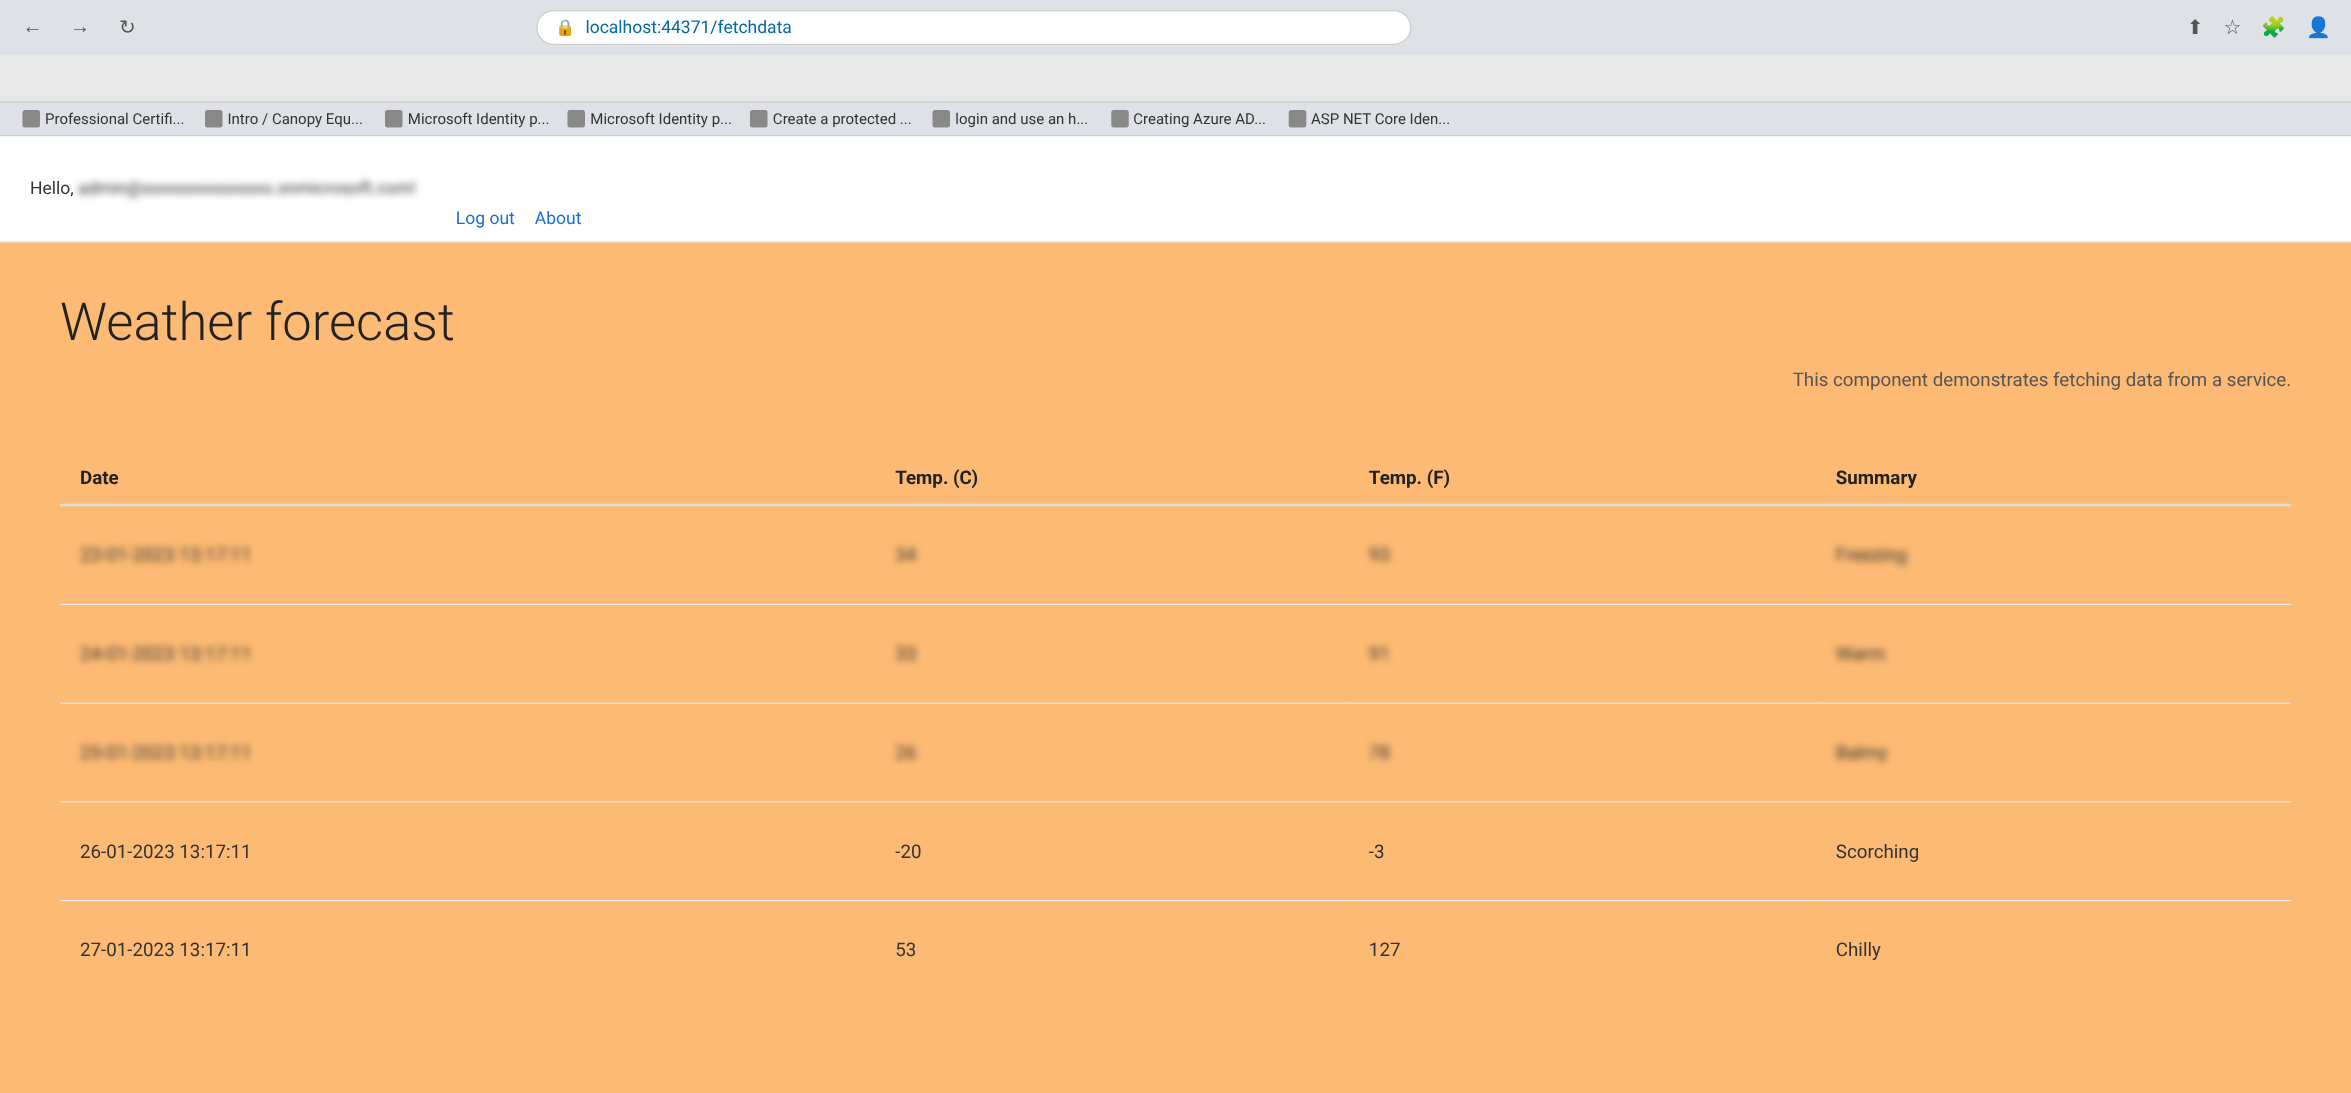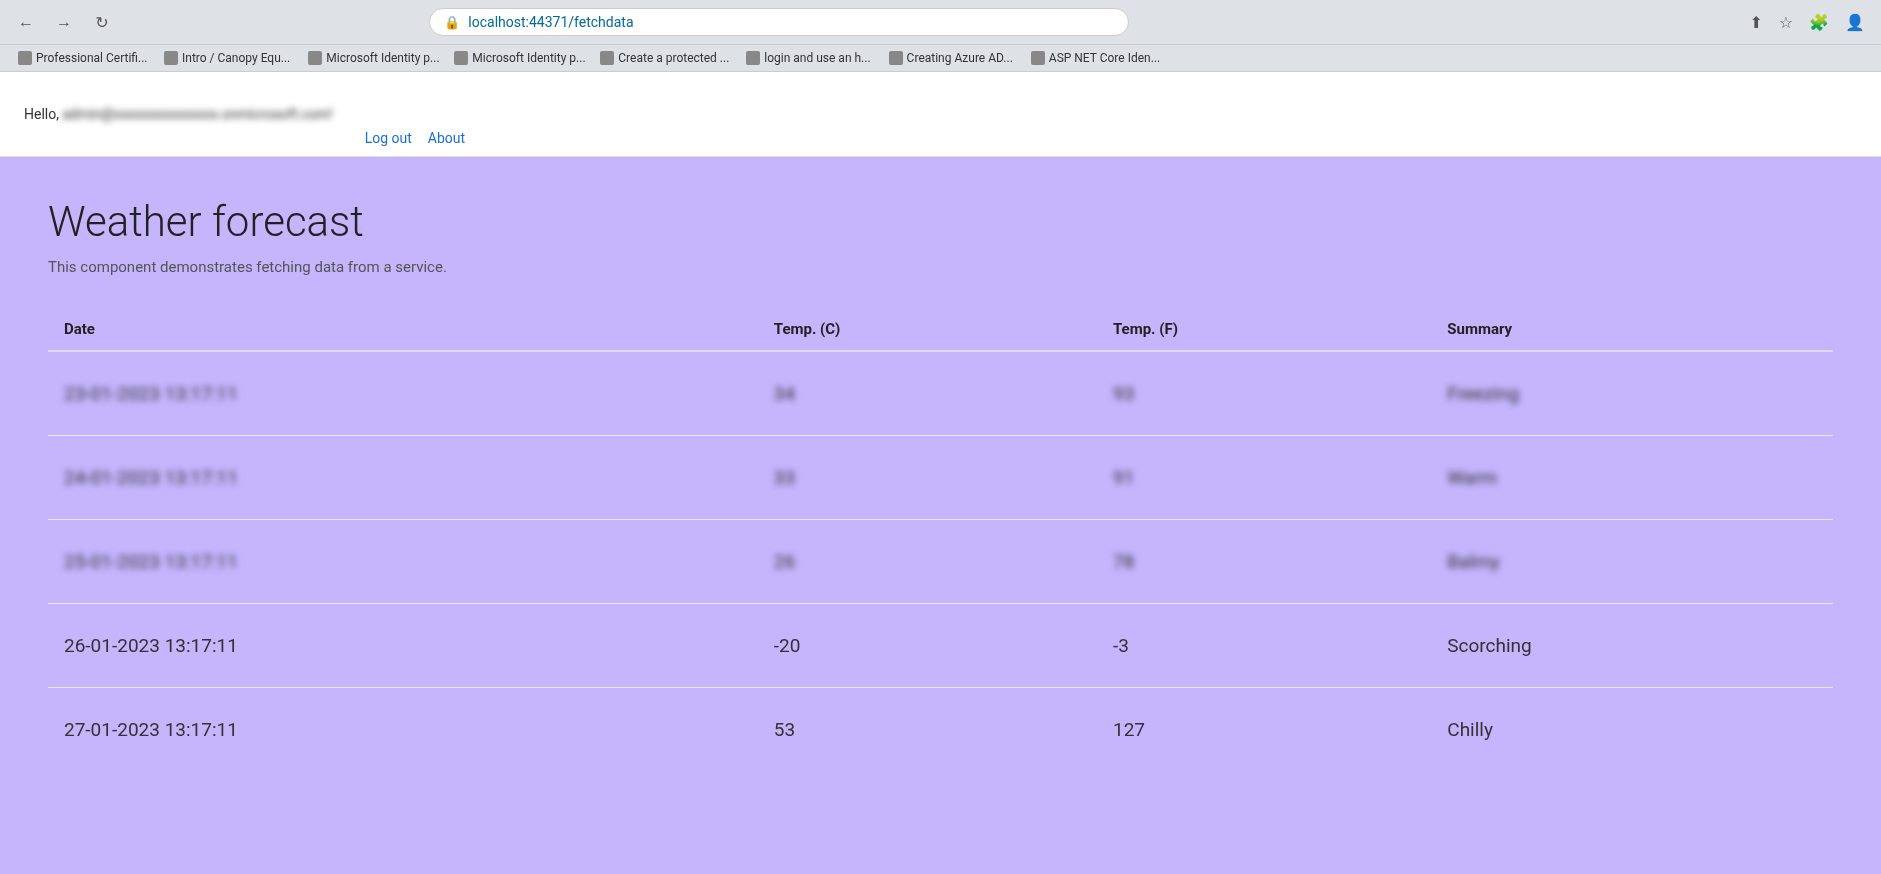--- a/index.html
+++ b/index.html
@@ -8,21 +8,21 @@
     
     .browser-chrome { background: #e8e8e8; border-bottom: 1px solid #ccc; }
     .browser-toolbar { display: flex; align-items: center; padding: 8px 12px; gap: 10px; background: #dee1e6; }
     .nav-btn { width: 28px; height: 28px; border-radius: 50%; border: none; background: transparent; cursor: pointer; display: flex; align-items: center; justify-content: center; color: #555; font-size: 16px; }
     .address-bar { flex: 1; background: white; border: 1px solid #ccc; border-radius: 20px; padding: 5px 14px; display: flex; align-items: center; gap: 8px; max-width: 700px; margin: 0 auto; }
     .lock-icon { color: #555; font-size: 13px; }
     .address-text { font-size: 14px; color: #0369a1; }
     .browser-actions { display: flex; gap: 8px; margin-left: auto; }
     .browser-action-btn { background: transparent; border: none; cursor: pointer; color: #555; font-size: 16px; padding: 4px; }
 
-    .bookmarks-bar { display: flex; align-items: flex-end; padding: 4px 12px; gap: 6px; background: #dee1e6; border-top: 1px solid #ccc; overflow: hidden; }
+    .bookmarks-bar { display: flex; align-items: flex-end; padding: 4px 12px; gap: 6px; background: #dee1e6; border-top: 1px solid #ccc; overflow: hidden; margin-top: 37px; }
     .bookmark-item { font-size: 12px; color: #333; white-space: nowrap; padding: 2px 6px; border-radius: 3px; cursor: pointer; display: flex; align-items: center; gap: 4px; max-width: 140px; overflow: hidden; text-overflow: ellipsis; }
     .bookmark-favicon { width: 14px; height: 14px; border-radius: 2px; background: #aaa; flex-shrink: 0; }
 
     
     .app-container { display: flex; flex: 1; overflow: hidden; }
 
     
     .sidebar { width: 310px; background: linear-gradient(180deg, #1a1a4e 0%, #2d1b69 60%, #3d1a3a 100%); color: white; display: flex; flex-direction: column; flex-shrink: 0; }
     .sidebar-brand { padding: 20px 24px; font-size: 18px; font-weight: 600; color: white; border-bottom: 1px solid rgba(255,255,255,0.1); }
     .sidebar-nav { padding: 16px 0; }
@@ -30,29 +30,29 @@
     .nav-item.active { background: rgba(255,255,255,0.18); border-radius: 4px; margin: 0 8px; padding: 14px 16px; }
     .nav-icon { font-size: 18px; opacity: 0.9; }
 
     
     .top-bar { display: flex; align-items: center; justify-content: flex-start; padding: 10px 24px; border-bottom: 1px solid #e0e0e0; background: white; }
     .user-greeting { font-size: 14px; color: #333; margin-right: 16px; }
     .user-email { filter: blur(4px); display: inline-block; }
     .top-link { color: #1a6ed8; font-size: 14px; text-decoration: none; margin-left: 16px; cursor: pointer; margin-top: 48px; }
 
     
-    .main-content { flex: 1; overflow-y: auto; background: #c4b5fd; display: flex; flex-direction: column; }
+    .main-content { flex: 1; overflow-y: auto; background: #fdba74; display: flex; flex-direction: column; }
     .content-area { padding: 40px 48px; }
     .page-title { font-size: 42px; font-weight: 300; color: #222; margin-bottom: 12px; }
-    .page-subtitle { font-size: 15px; color: #555; margin-bottom: 32px; }
+    .page-subtitle { font-size: 15px; color: #555; margin-bottom: 48px; text-align: right; }
 
     
     .data-table { width: 100%; border-collapse: collapse; }
     .data-table th { text-align: left; padding: 12px 16px; font-weight: 700; font-size: 15px; color: #222; border-bottom: 2px solid #ddd; }
-    .data-table td { padding: 30px 16px; font-size: 19px; color: #333; border-bottom: 1px solid #e8e8e8; }
+    .data-table td { padding: 30px 16px; font-size: 15px; color: #333; border-bottom: 1px solid #e8e8e8; }
     .data-table tr:last-child td { border-bottom: none; }
 
     .blurred { filter: blur(3px); display: inline-block; }
   </style>
 </head>
 <body>
 
 <div class="browser-chrome">
   <div class="browser-toolbar">
     <button class="nav-btn">←</button>

